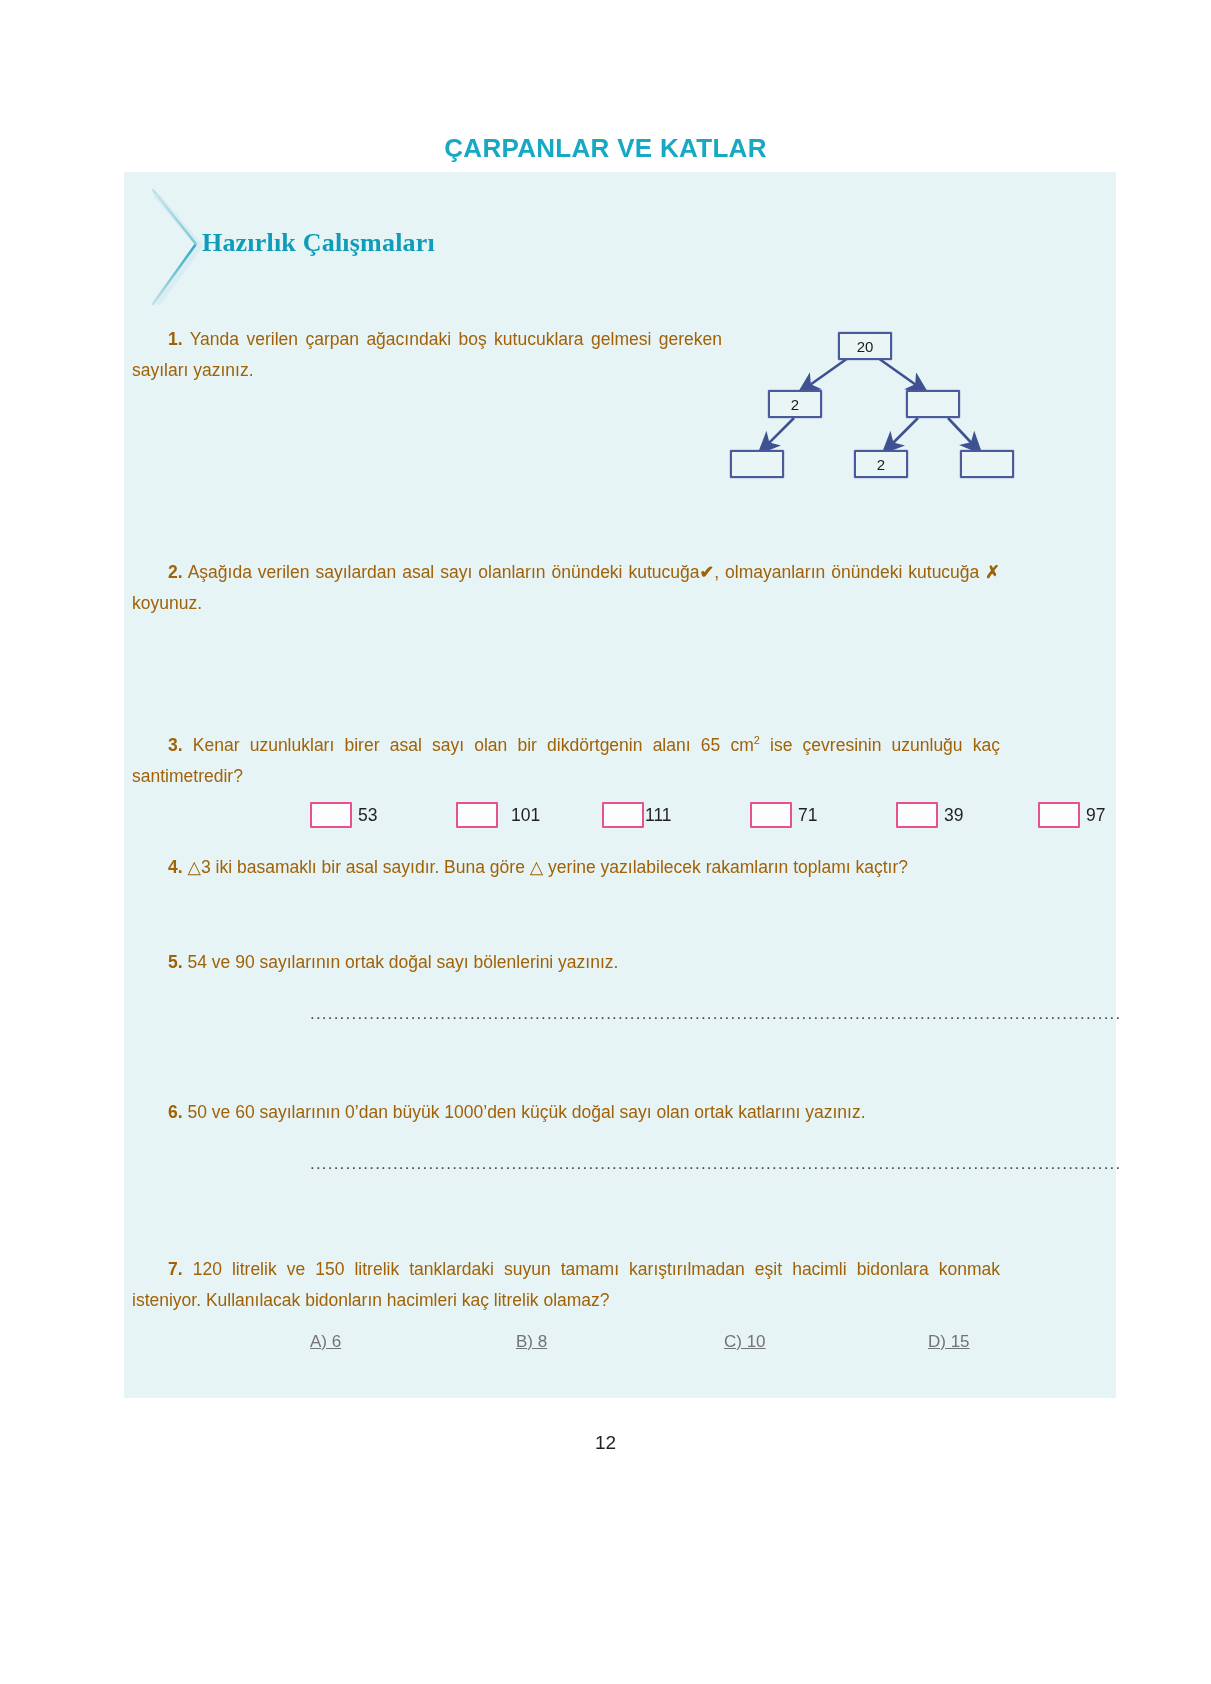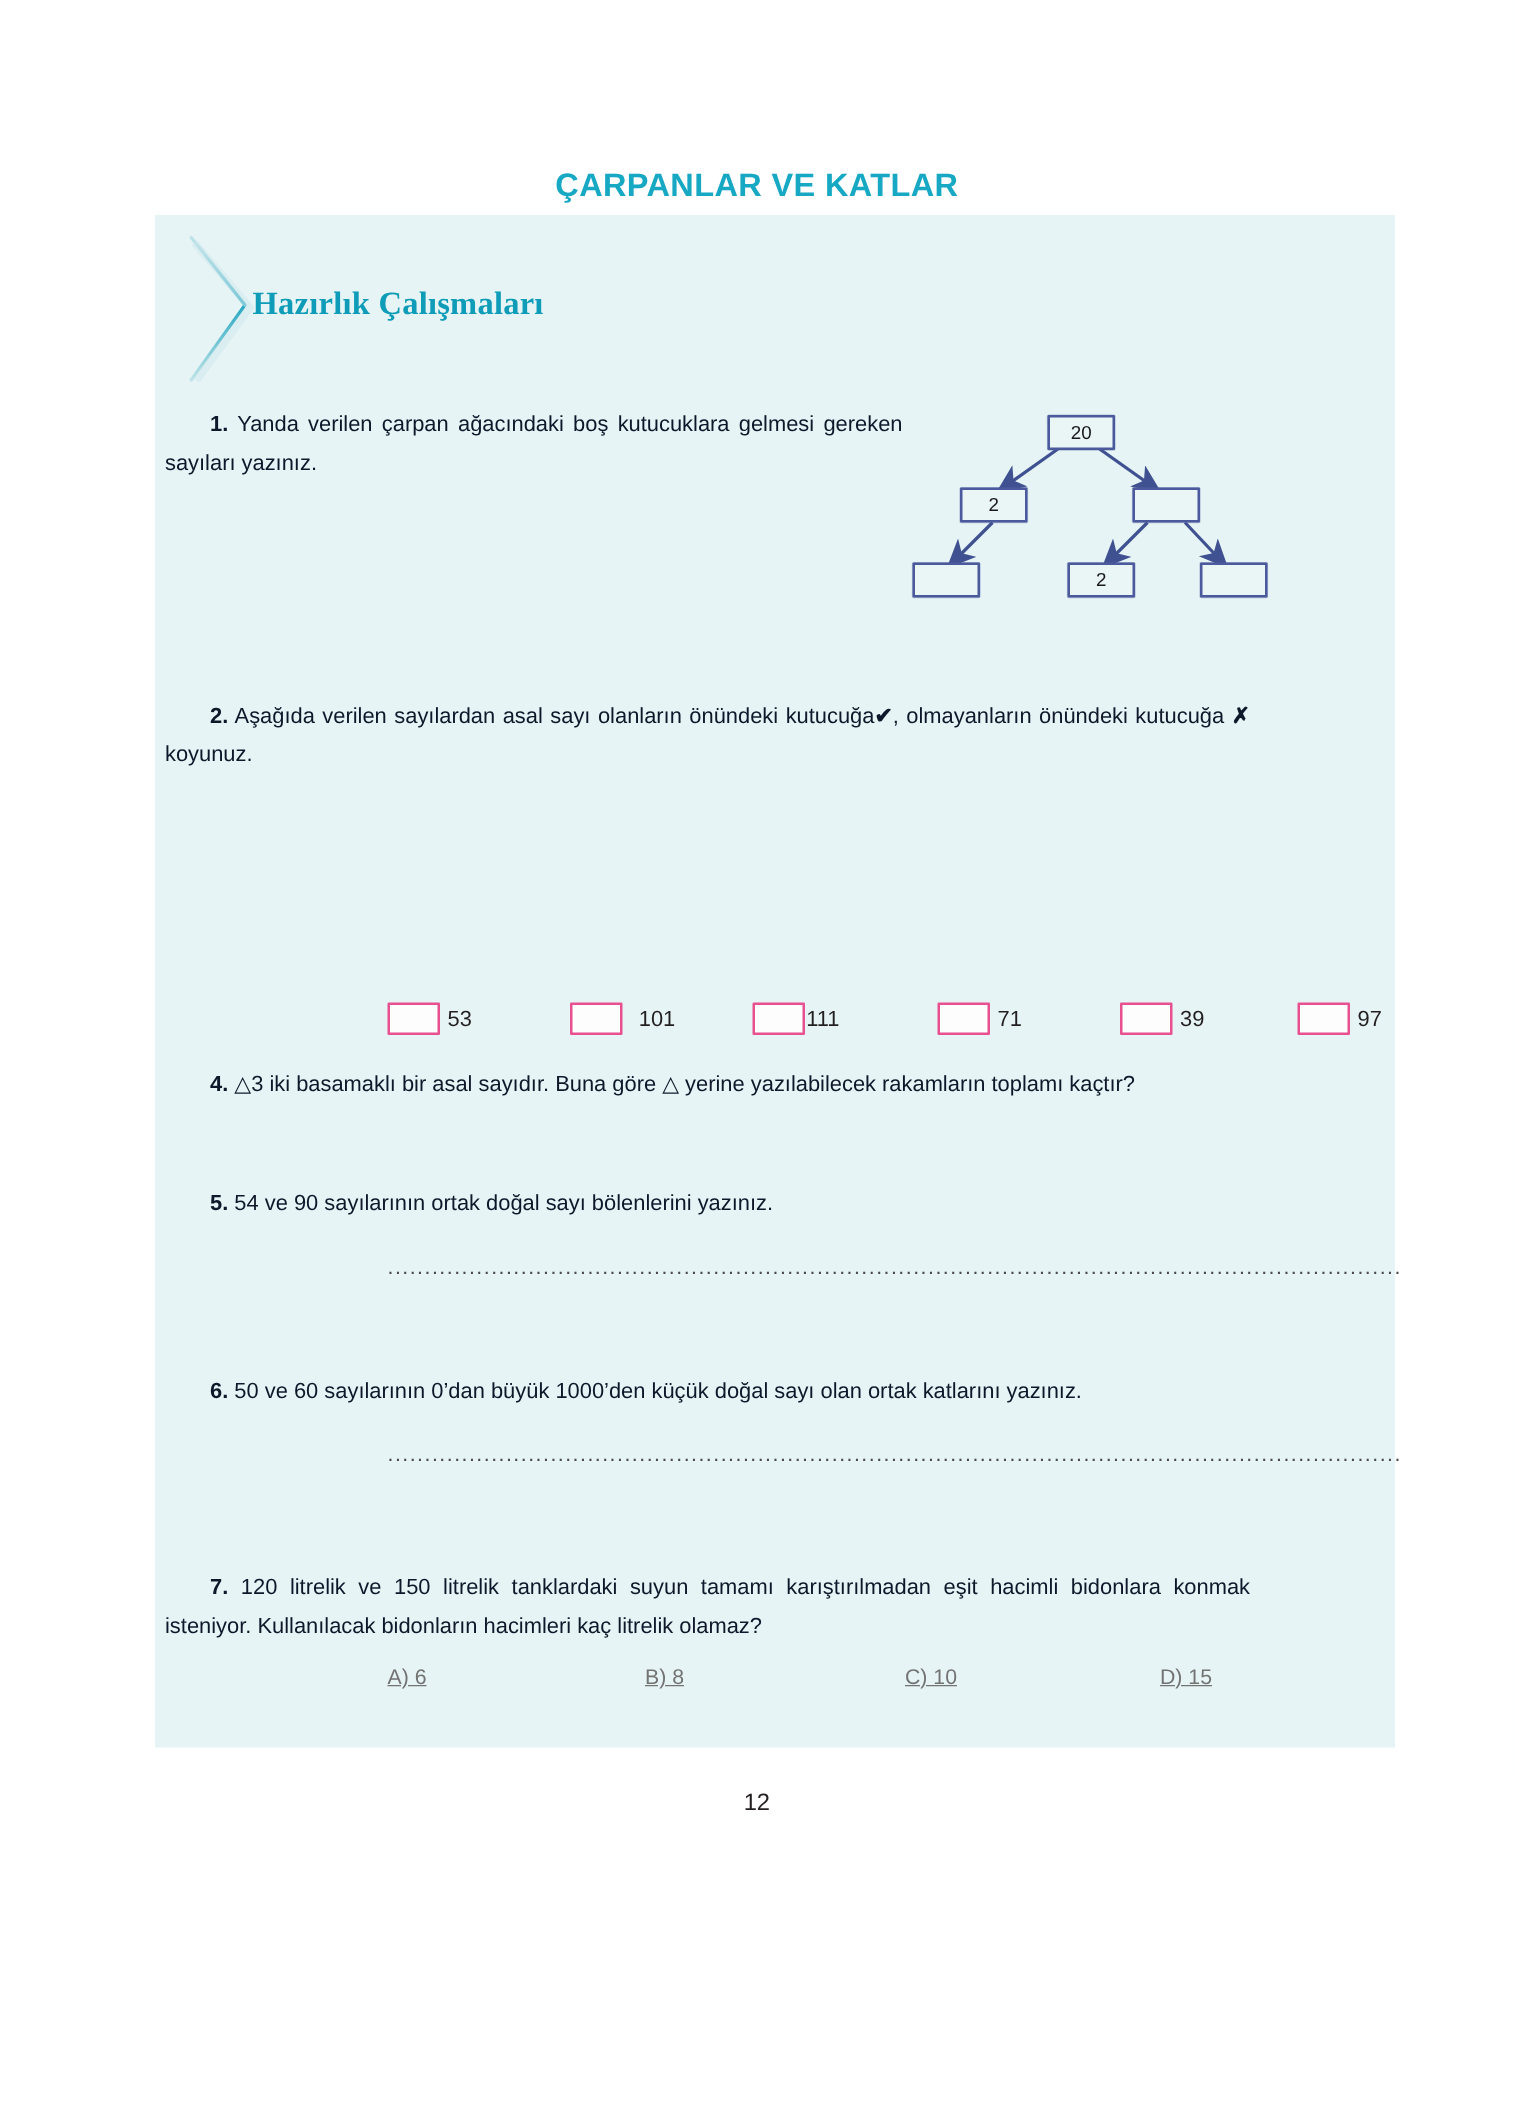--- a/index.html
+++ b/index.html
@@ -64,21 +64,21 @@
     font-weight: bold;
     color: #0f9cb8;
     letter-spacing: 0.2px;
   }
 
   
   .q {
     position: absolute;
     font-size: 17.5px;
     line-height: 31px;
-    color: #0f172a;
+    color: #a16207;
     text-align: justify;
     text-justify: inter-word;
   }
   .qnum {
     font-weight: bold;
   }
   .indent {
     display: inline-block;
     width: 36px;
   }
@@ -263,20 +263,24 @@
     <div class="cbitem" style="left:586px; top:0px;">
       <span class="cbox"></span>
       <span class="cblabel">39</span>
     </div>
     <div class="cbitem" style="left:728px; top:0px;">
       <span class="cbox"></span>
       <span class="cblabel">97</span>
     </div>
   </div>
 
+  <div class="q" style="left:8px; top:558px; width:868px;">
+    <span class="indent"></span><span class="qnum">3.</span>
+    <span>Kenar uzunlukları birer asal sayı olan bir dikdörtgenin alanı 65 cm</span><sup class="sq">2</sup><span> ise çevresinin uzunluğu kaç santimetredir?</span>
+  </div>
 
   <div class="q" style="left:8px; top:680px; width:868px; text-align:left;">
     <span class="indent"></span><span class="qnum">4.</span>
     <span>△</span><span>3 iki basamaklı bir asal sayıdır. Buna göre</span>
     <span>△</span>
     <span>yerine yazılabilecek rakamların toplamı kaçtır?</span>
   </div>
 
   <div class="q" style="left:8px; top:775px; width:868px; text-align:left;">
     <span class="indent"></span><span class="qnum">5.</span>

